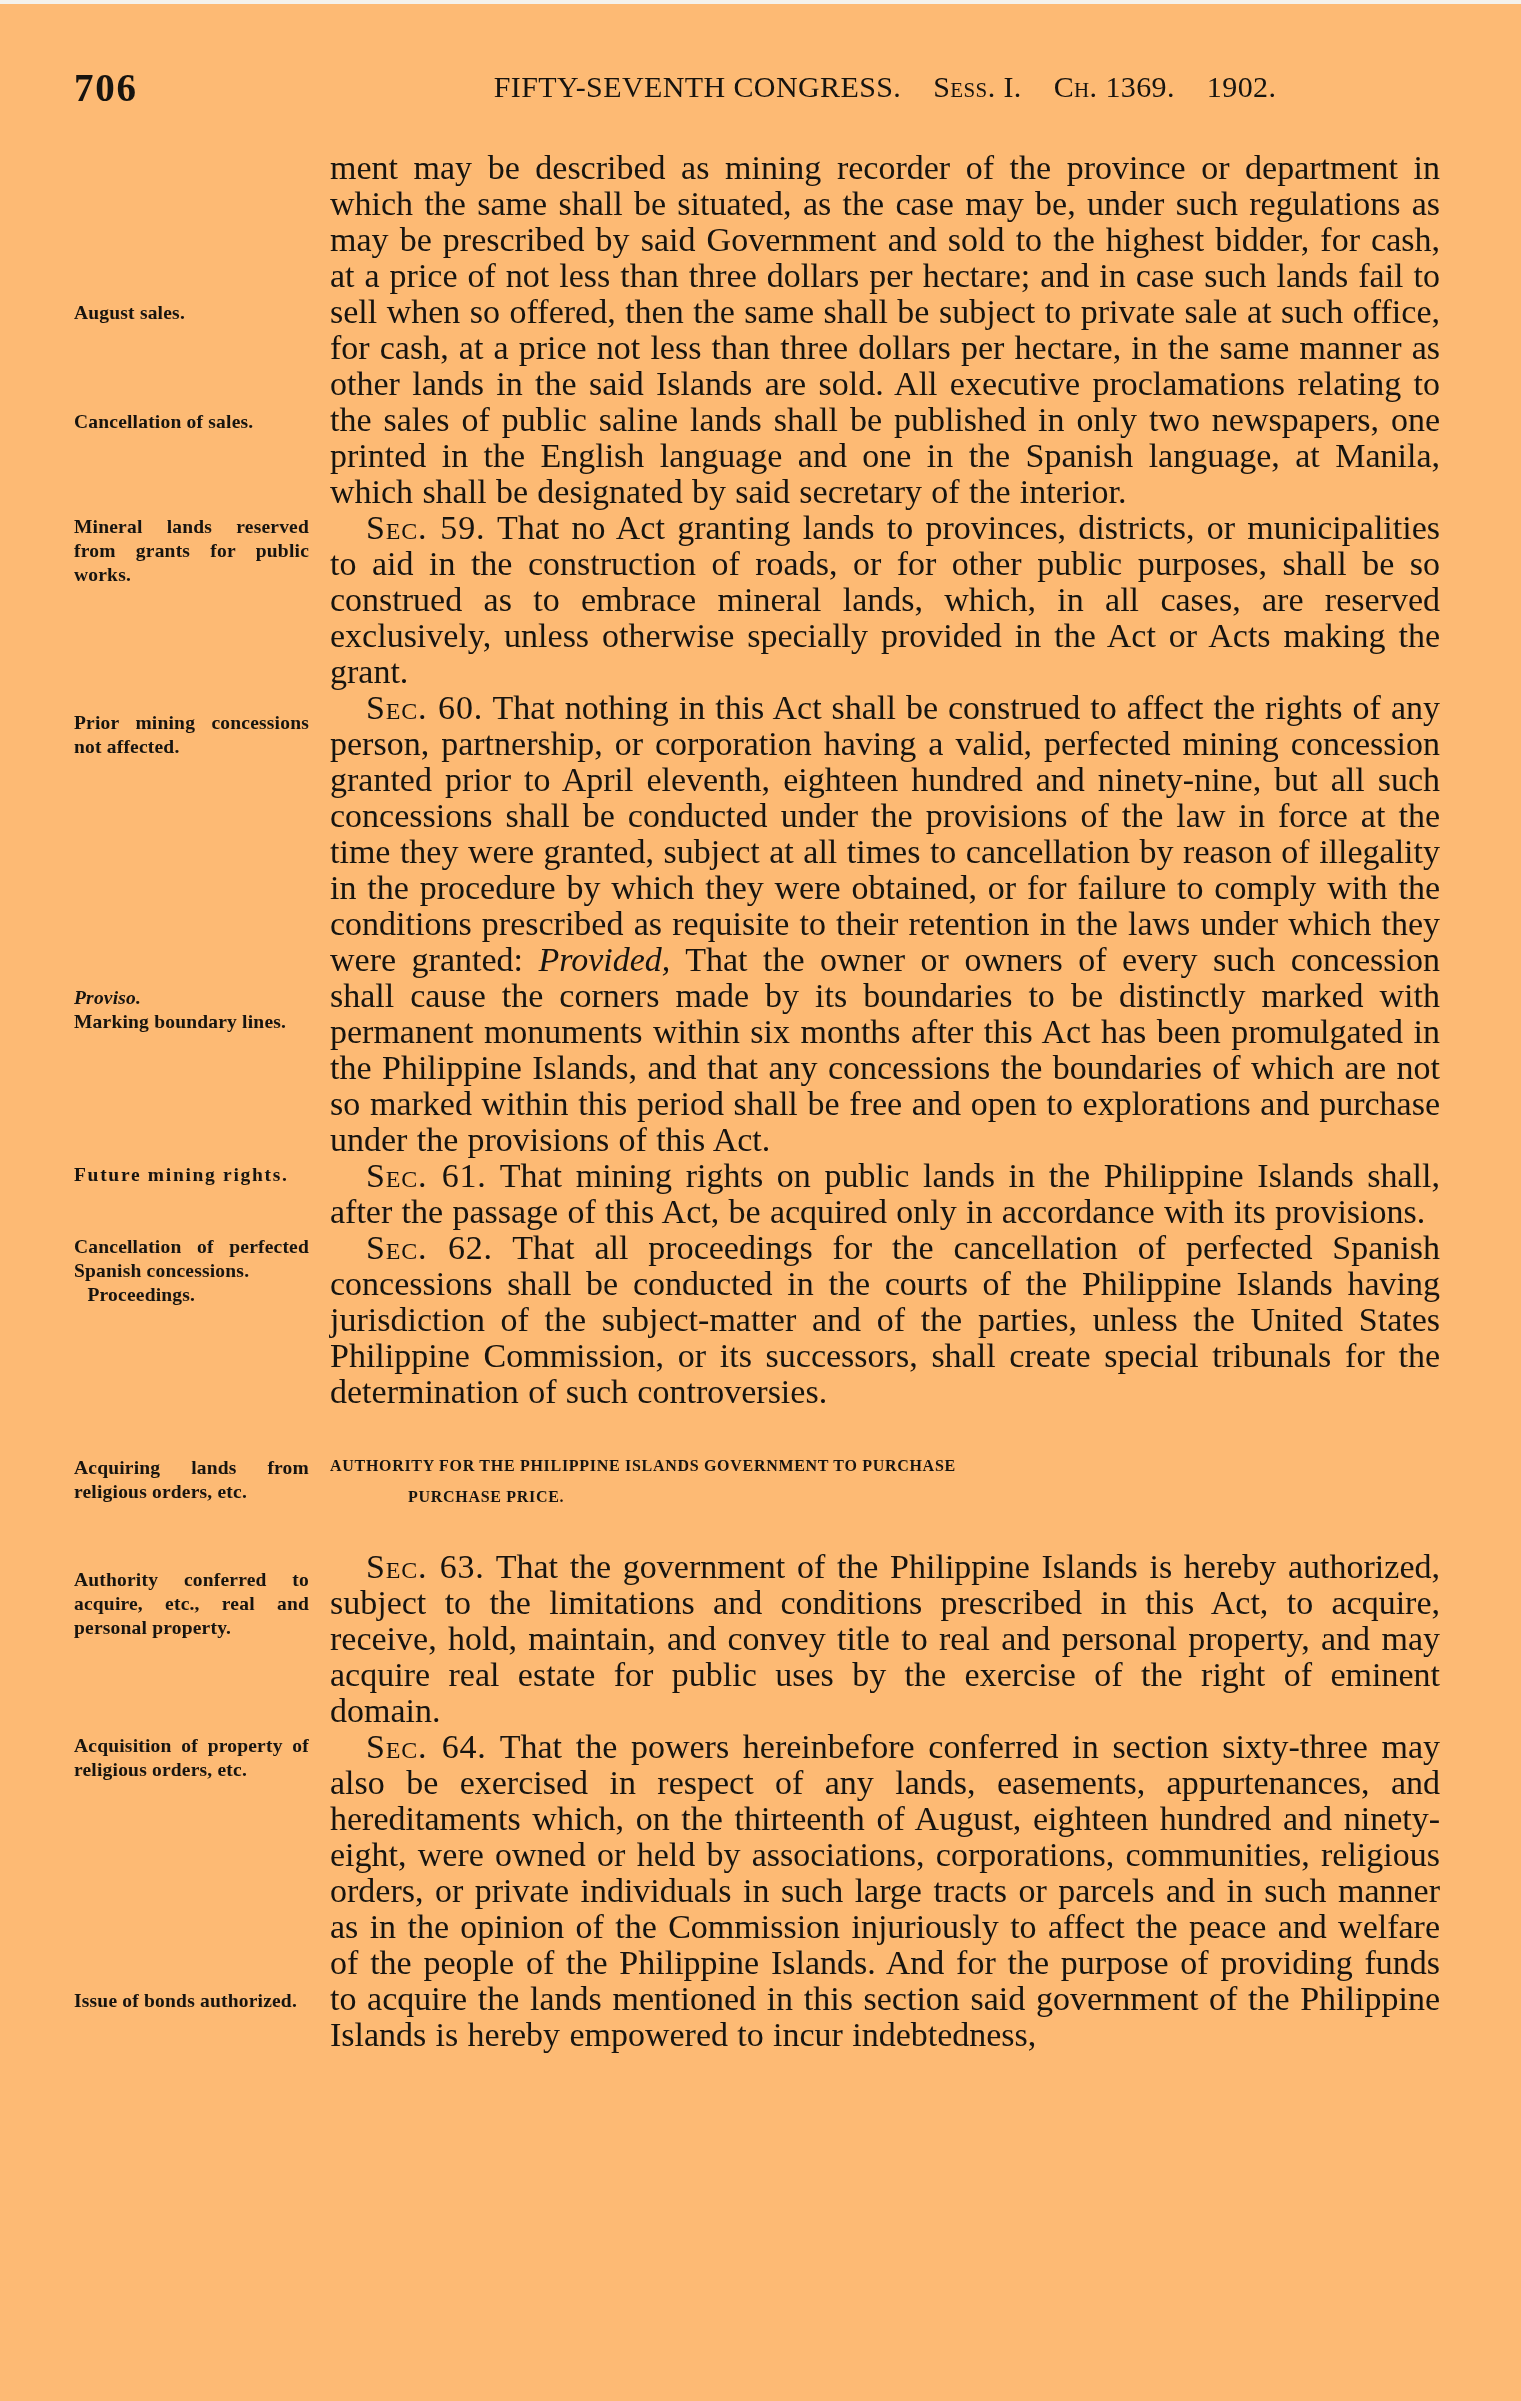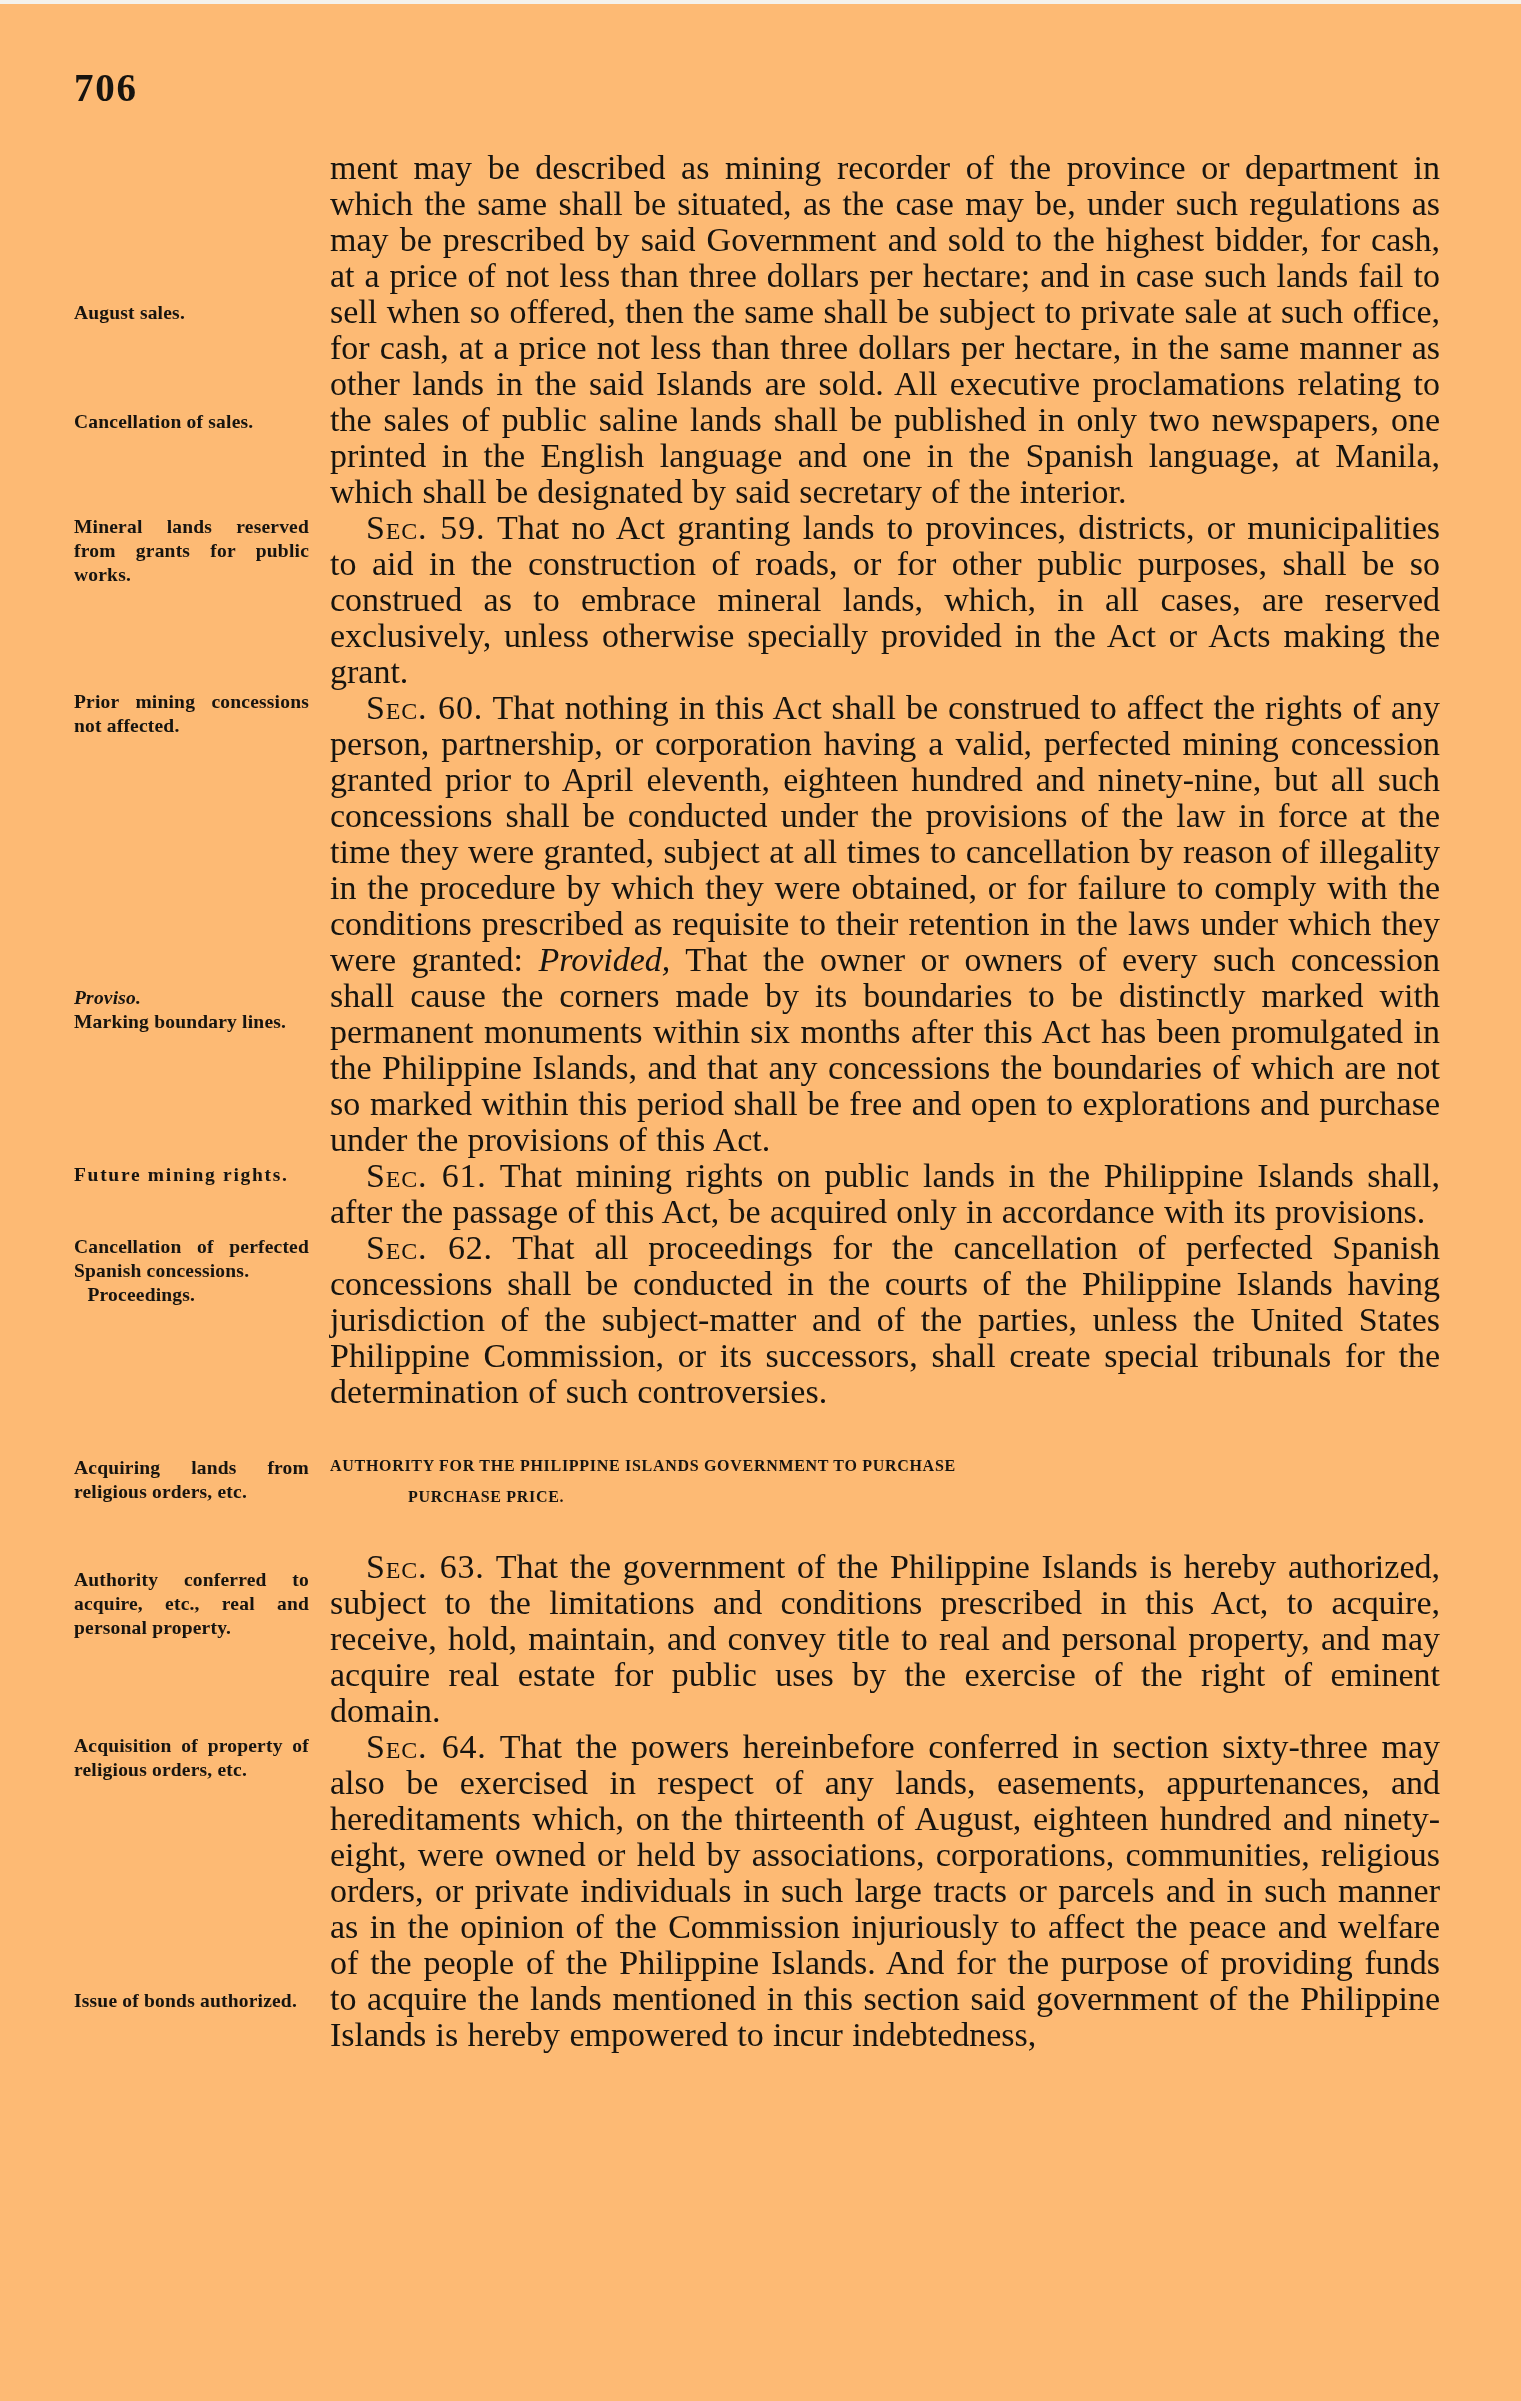--- a/index.html
+++ b/index.html
@@ -107,20 +107,26 @@
   .act-heading .hl2 { margin-left: 37px; }
   .act-heading .hl3 { margin-left: 78px; }
 </style>
 </head>
 <body>
 
 <div class="page">
 
   <header class="page-header">
     <div class="page-number">706</div>
+    <div class="running-head">
+      <span class="seg">FIFTY-SEVENTH CONGRESS.</span>
+      <span class="seg sc">Sess. I.</span>
+      <span class="seg sc">Ch. 1369.</span>
+      <span class="seg">1902.</span>
+    </div>
   </header>
 
   <main class="content">
 
     <section class="row">
       <div class="notes-cell">
         <div class="note" style="top:151px">August sales.</div>
         <div class="note" style="top:260px">Cancellation of sales.</div>
       </div>
       <div class="body-cell">
@@ -132,21 +138,21 @@
       <div class="notes-cell">
         <div class="note" style="top:5.1px">Mineral lands reserved from grants for public works.</div>
       </div>
       <div class="body-cell">
         <p class="para indent"><span class="lead">Sec. 59.</span> <span>That no Act granting lands to provinces, districts, or municipalities to aid in the construction of roads, or for other public purposes, shall be so construed as to embrace mineral lands, which, in all cases, are reserved exclusively, unless otherwise specially provided in the Act or Acts making the grant.</span></p>
       </div>
     </section>
 
     <section class="row">
       <div class="notes-cell">
-        <div class="note" style="top:0">Prior mining concessions not affected.</div>
+        <div class="note" style="top:21px">Prior mining concessions not affected.</div>
         <div class="note" style="top:296px">
           <span class="proviso">Proviso.</span>
           <span>Marking boundary lines.</span>
         </div>
       </div>
       <div class="body-cell">
         <p class="para indent"><span class="lead">Sec. 60.</span> <span>That nothing in this Act shall be construed to affect the rights of any person, partnership, or corporation having a valid, perfected mining concession granted prior to April eleventh, eighteen hundred and ninety-nine, but all such concessions shall be conducted under the provisions of the law in force at the time they were granted, subject at all times to cancellation by reason of illegality in the procedure by which they were obtained, or for failure to comply with the conditions prescribed as requisite to their retention in the laws under which they were granted: </span><span class="italic">Provided,</span><span> That the owner or owners of every such concession shall cause the corners made by its boundaries to be distinctly marked with permanent monuments within six months after this Act has been promulgated in the Philippine Islands, and that any concessions the boundaries of which are not so marked within this period shall be free and open to explorations and purchase under the provisions of this Act.</span></p>
       </div>
     </section>
 

